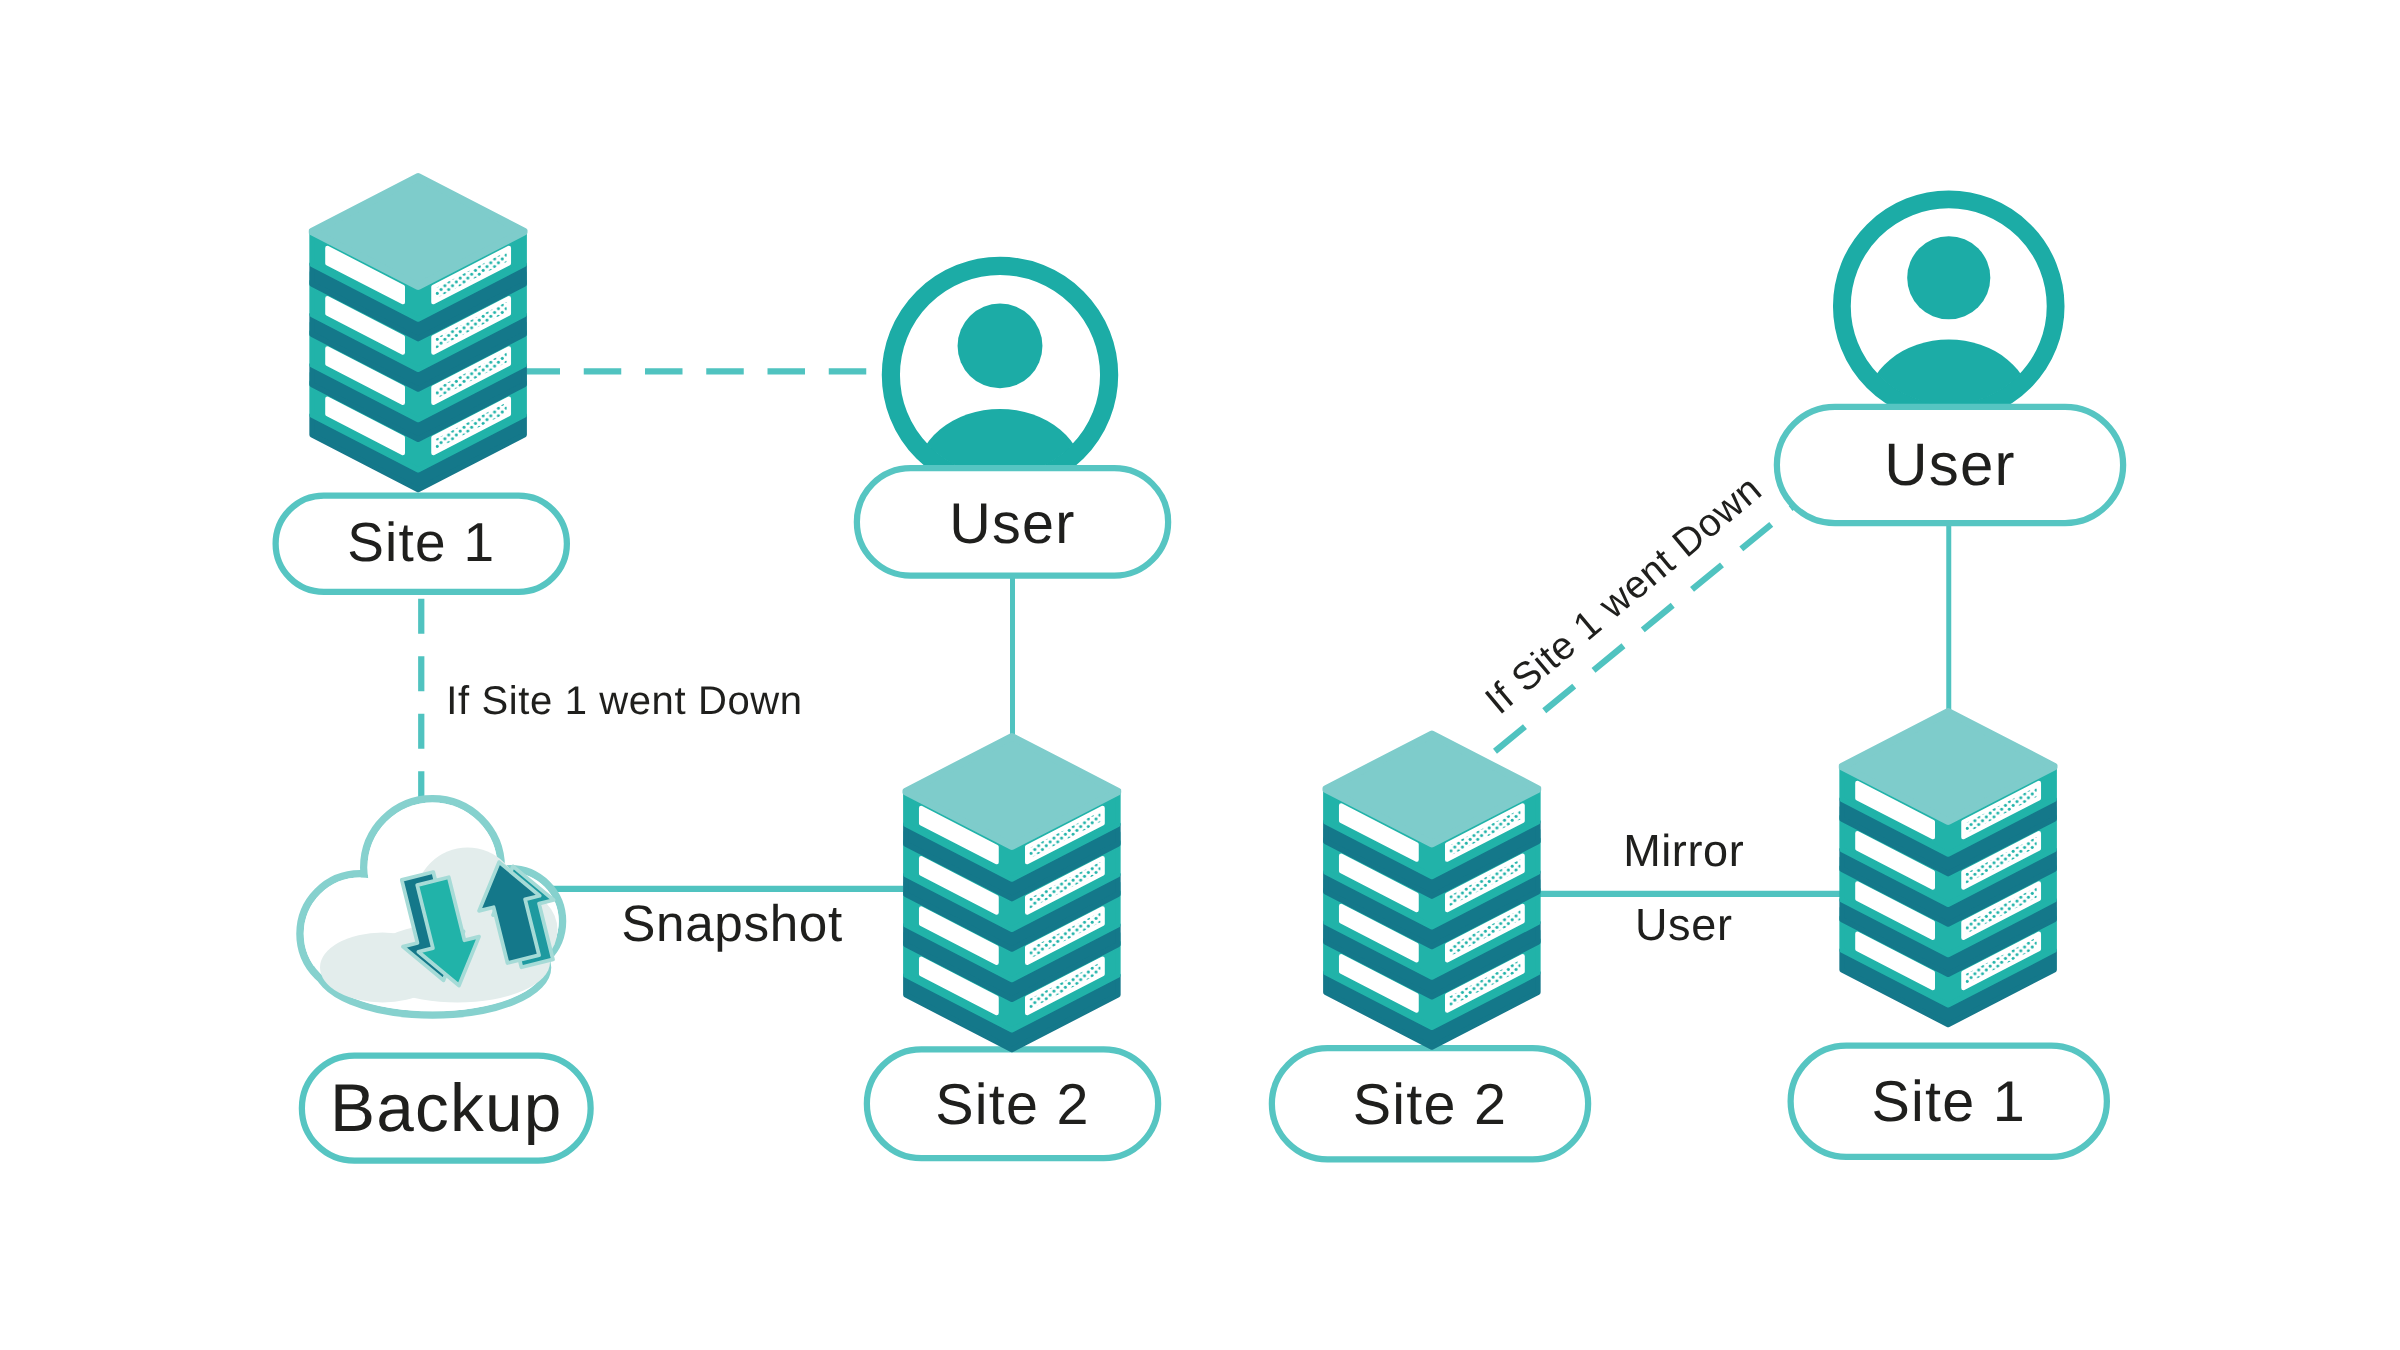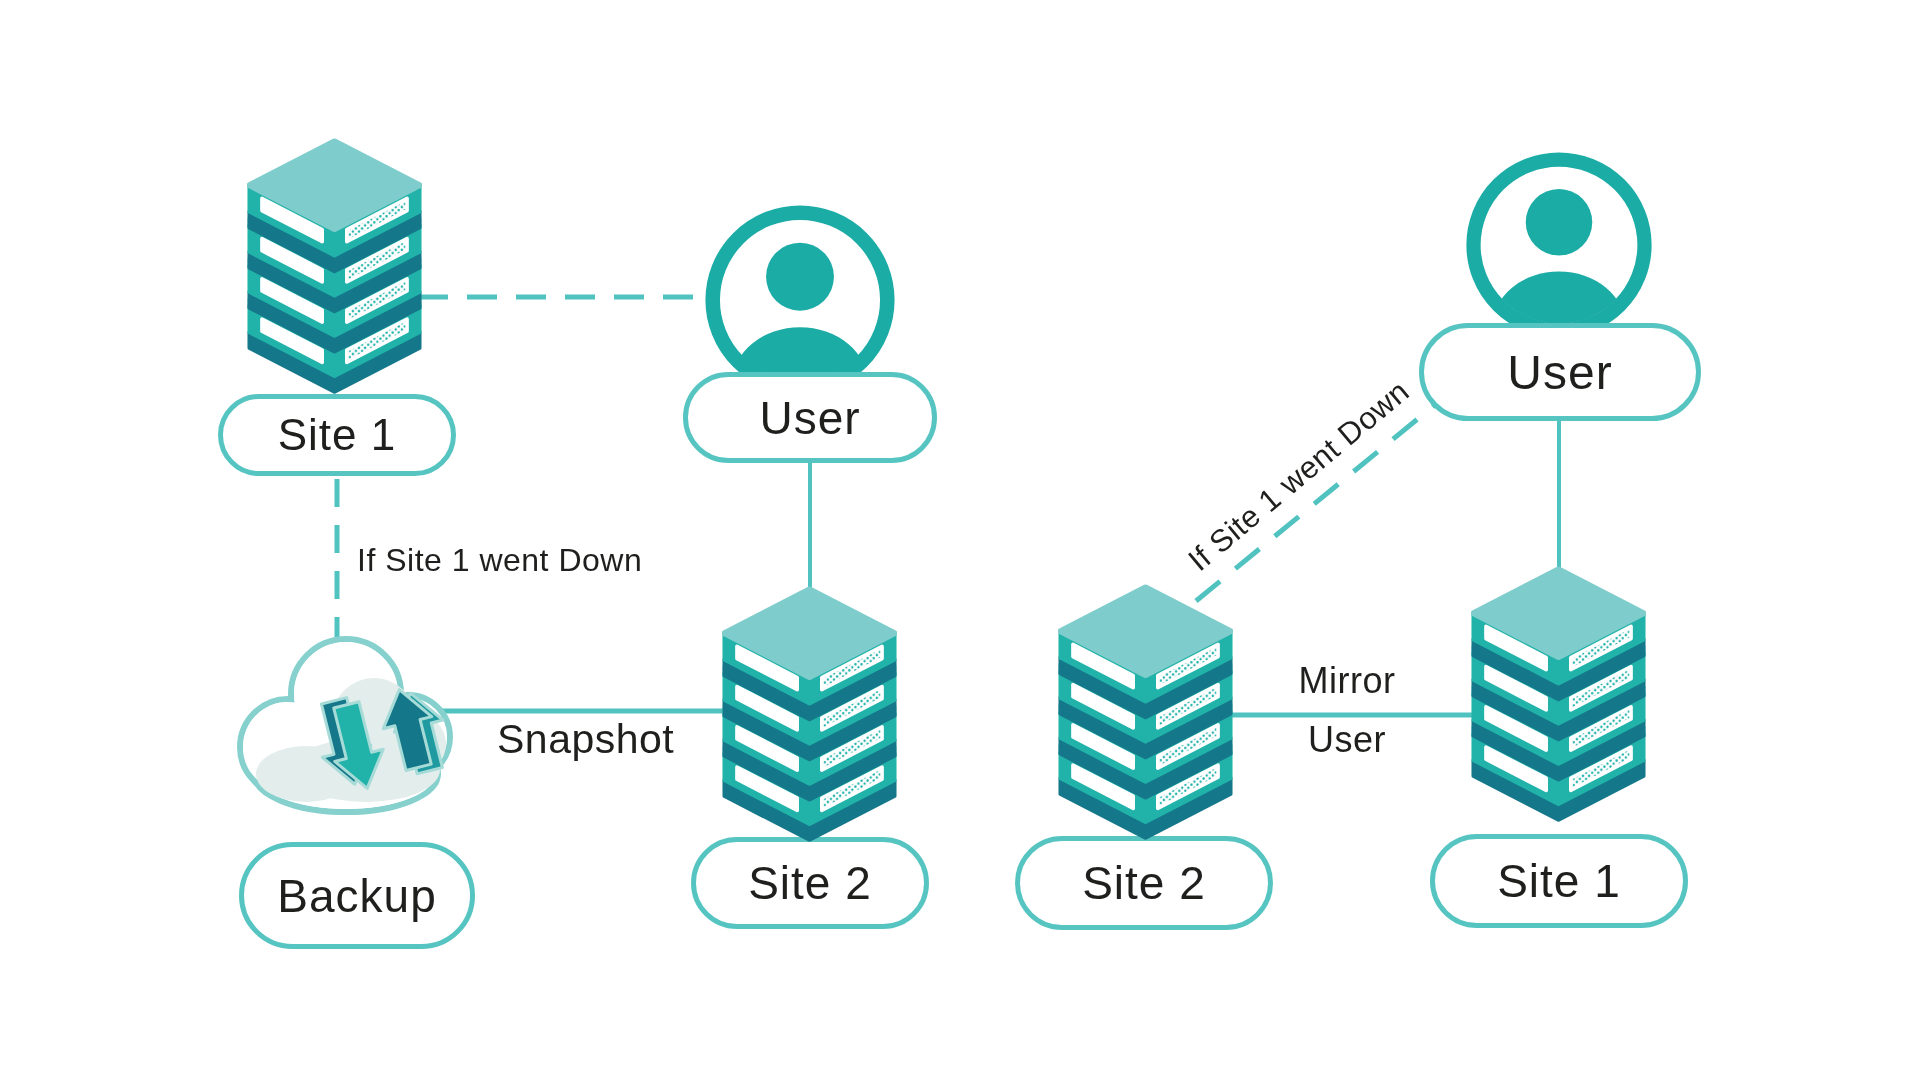--- a/index.html
+++ b/index.html
@@ -121,21 +121,21 @@
       <g>
         <path d="M8 0 H34 V52 H46 L21 86 L-4 52 H8 Z" transform="translate(-11,-7)" fill="#14788A" stroke="#A6DBD7" stroke-width="3" stroke-linejoin="round"></path>
         <path d="M8 0 H34 V52 H46 L21 86 L-4 52 H8 Z" fill="#21B3A9" stroke="#A6DBD7" stroke-width="3" stroke-linejoin="round"></path>
       </g>
       <g transform="translate(55,-8)">
         <path d="M8 86 V40 H-4 L21 6 L46 40 H34 V86 Z" transform="translate(10,6)" fill="#1E9AA0" stroke="#A6DBD7" stroke-width="3" stroke-linejoin="round"></path>
         <path d="M8 86 V40 H-4 L21 6 L46 40 H34 V86 Z" fill="#14788A" stroke="#A6DBD7" stroke-width="3" stroke-linejoin="round"></path>
       </g>
     </g>
   </svg>
-  <div class="pill" style="left:239px;top:842px;width:236px;height:107px;font-size:46px">
+  <div class="pill" style="left:239px;top:842px;width:236px;height:89px;font-size:54px">
     <span>Backup</span>
   </div>
 
   <div class="lbl" style="left:497px;top:716px;font-size:41px">Snapshot</div>
 
   <svg class="stack" style="left:722px;top:586px" width="175" height="258" viewBox="0 0 200 295">
       <use href="#server-stack"></use>
     </svg>
   <div class="pill" style="left:691px;top:837px;width:238px;height:92px;font-size:46px">
     <span>Site 2</span>

